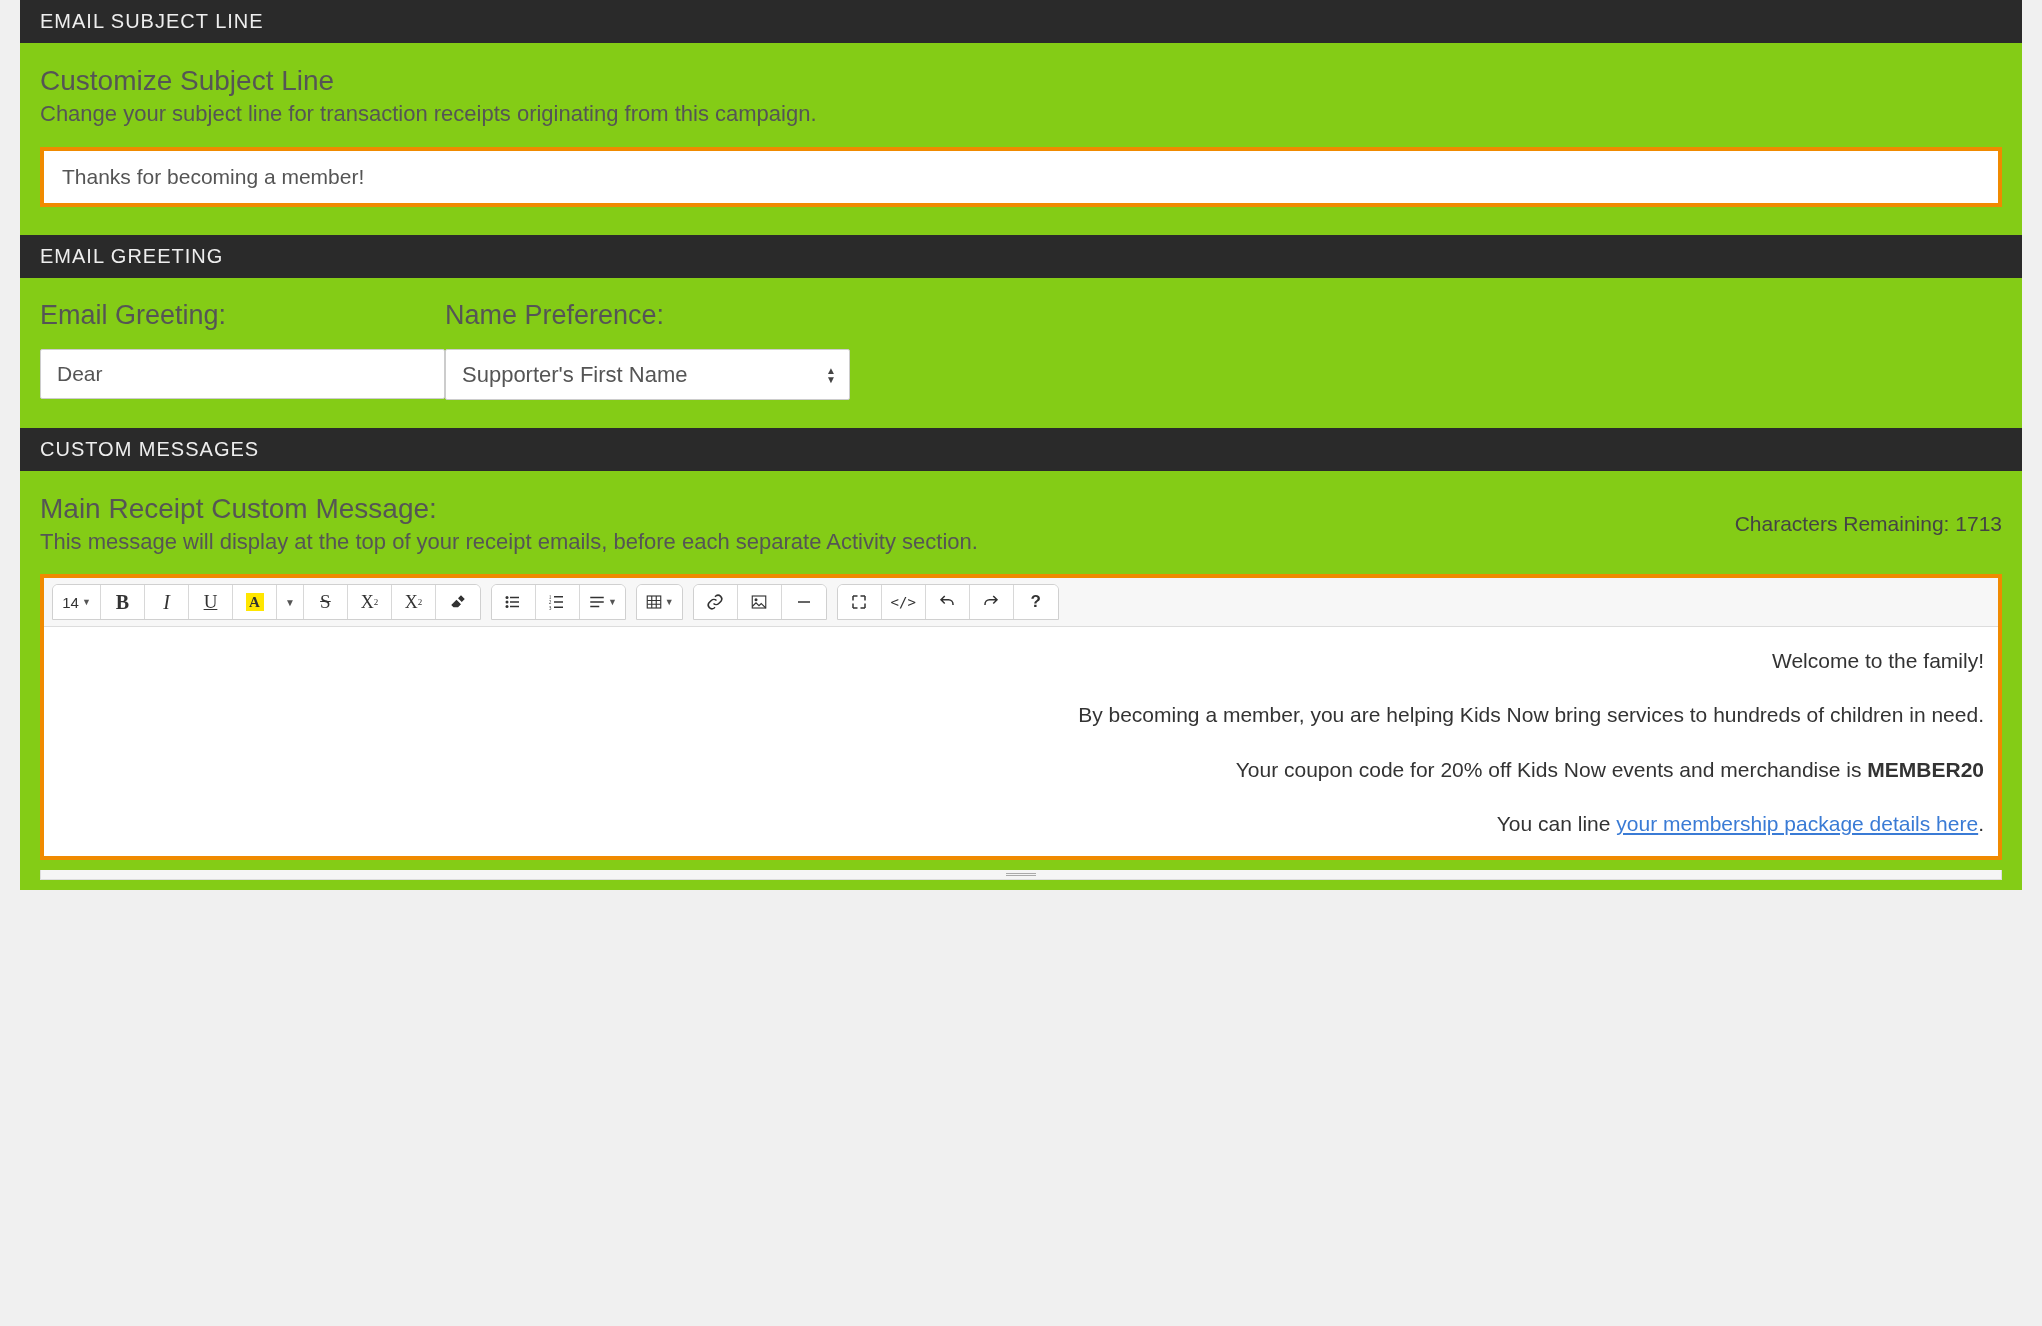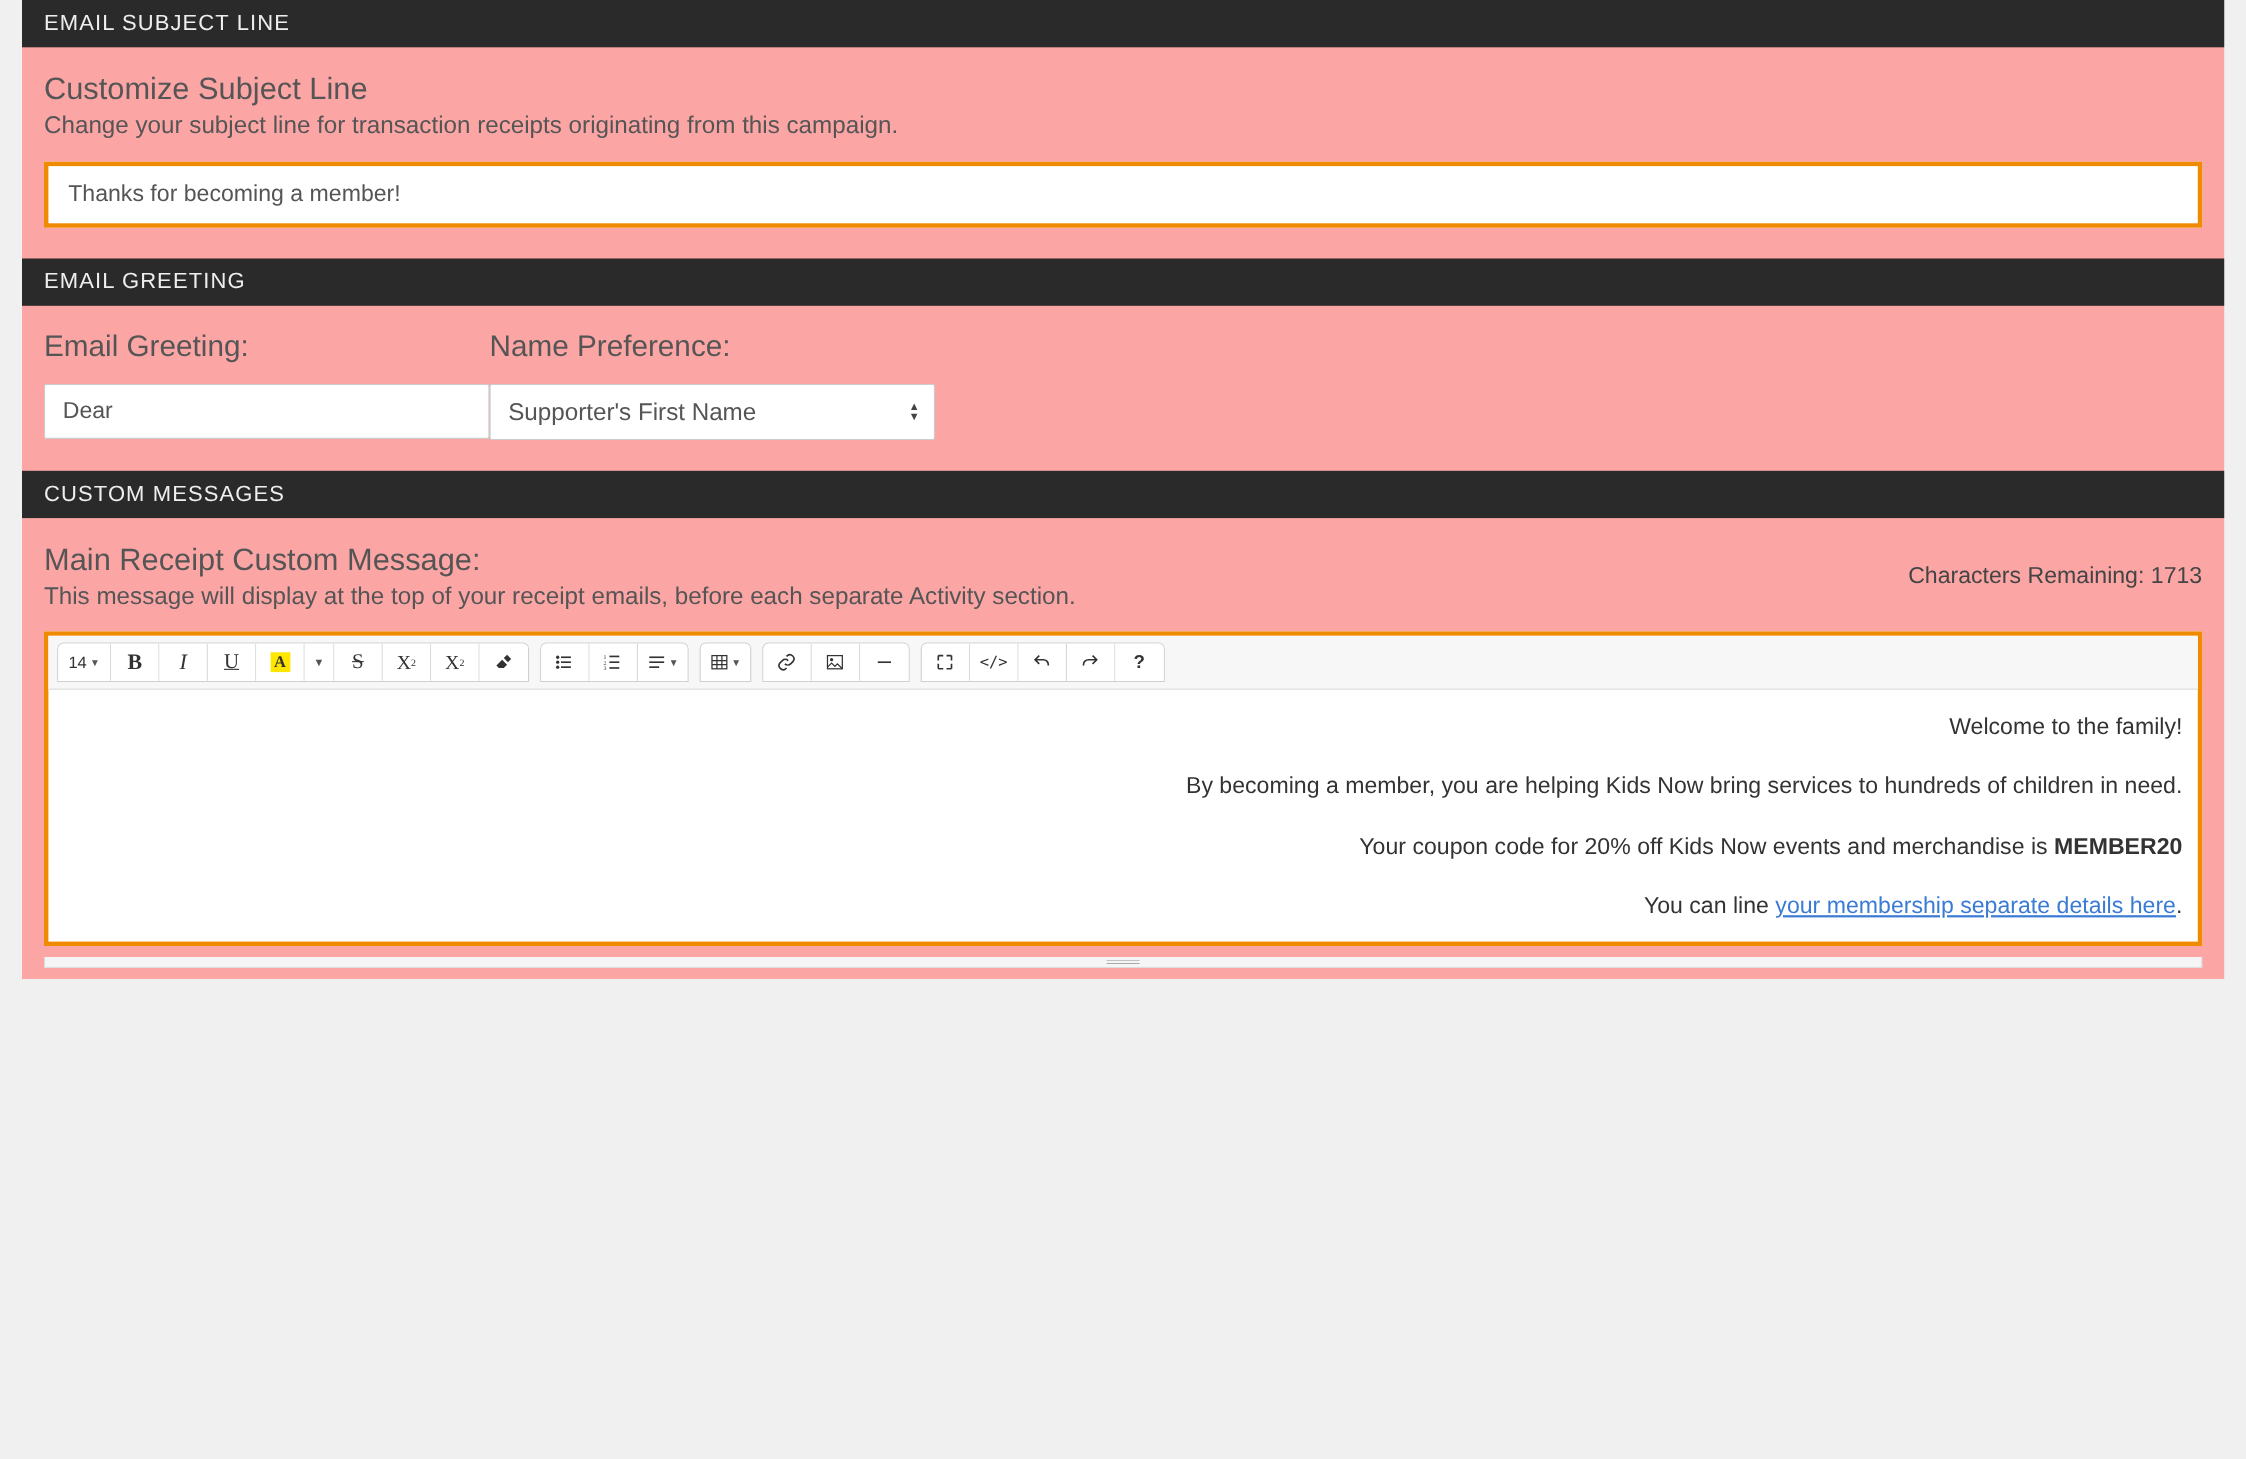--- a/index.html
+++ b/index.html
@@ -3,21 +3,21 @@
 <meta charset="utf-8">
 <style>
   * { box-sizing: border-box; margin: 0; padding: 0; }
   body {
     font-family: -apple-system, BlinkMacSystemFont, "Segoe UI", Helvetica, Arial, sans-serif;
     background: #f0f0f0;
     color: #333;
     font-size: 21px;
   }
   .page {
-    background: #fca5a5;
+    background: #84cc16;
     margin: 0 20px;
     padding-bottom: 10px;
   }
   .section-header {
     background: #2a2a2a;
     color: #eee;
     padding: 10px 20px;
     font-size: 20px;
     letter-spacing: 1px;
     font-weight: 400;
@@ -354,21 +354,21 @@
               </svg>
           </button>
           <button class="tb-btn" style="font-family:-apple-system,sans-serif;font-weight:600;">?</button>
         </div>
 
       </div>
       <div class="editor-content" contenteditable="true" style="">
         <p>Welcome to the family!</p>
         <p>By becoming a member, you are helping Kids Now bring services to hundreds of children in need.</p>
         <p><span>Your coupon code for 20% off Kids Now events and merchandise is </span><span class="bold">MEMBER20</span></p>
-        <p><span>You can line </span><a href="#">your membership separate details here</a><span>.</span></p>
+        <p><span>You can line </span><a href="#">your membership package details here</a><span>.</span></p>
       </div>
     </div>
   </div>
   <div class="resize-handle">
       <div class="grip"></div>
     </div>
 
 </div>
 
 </body></html>

